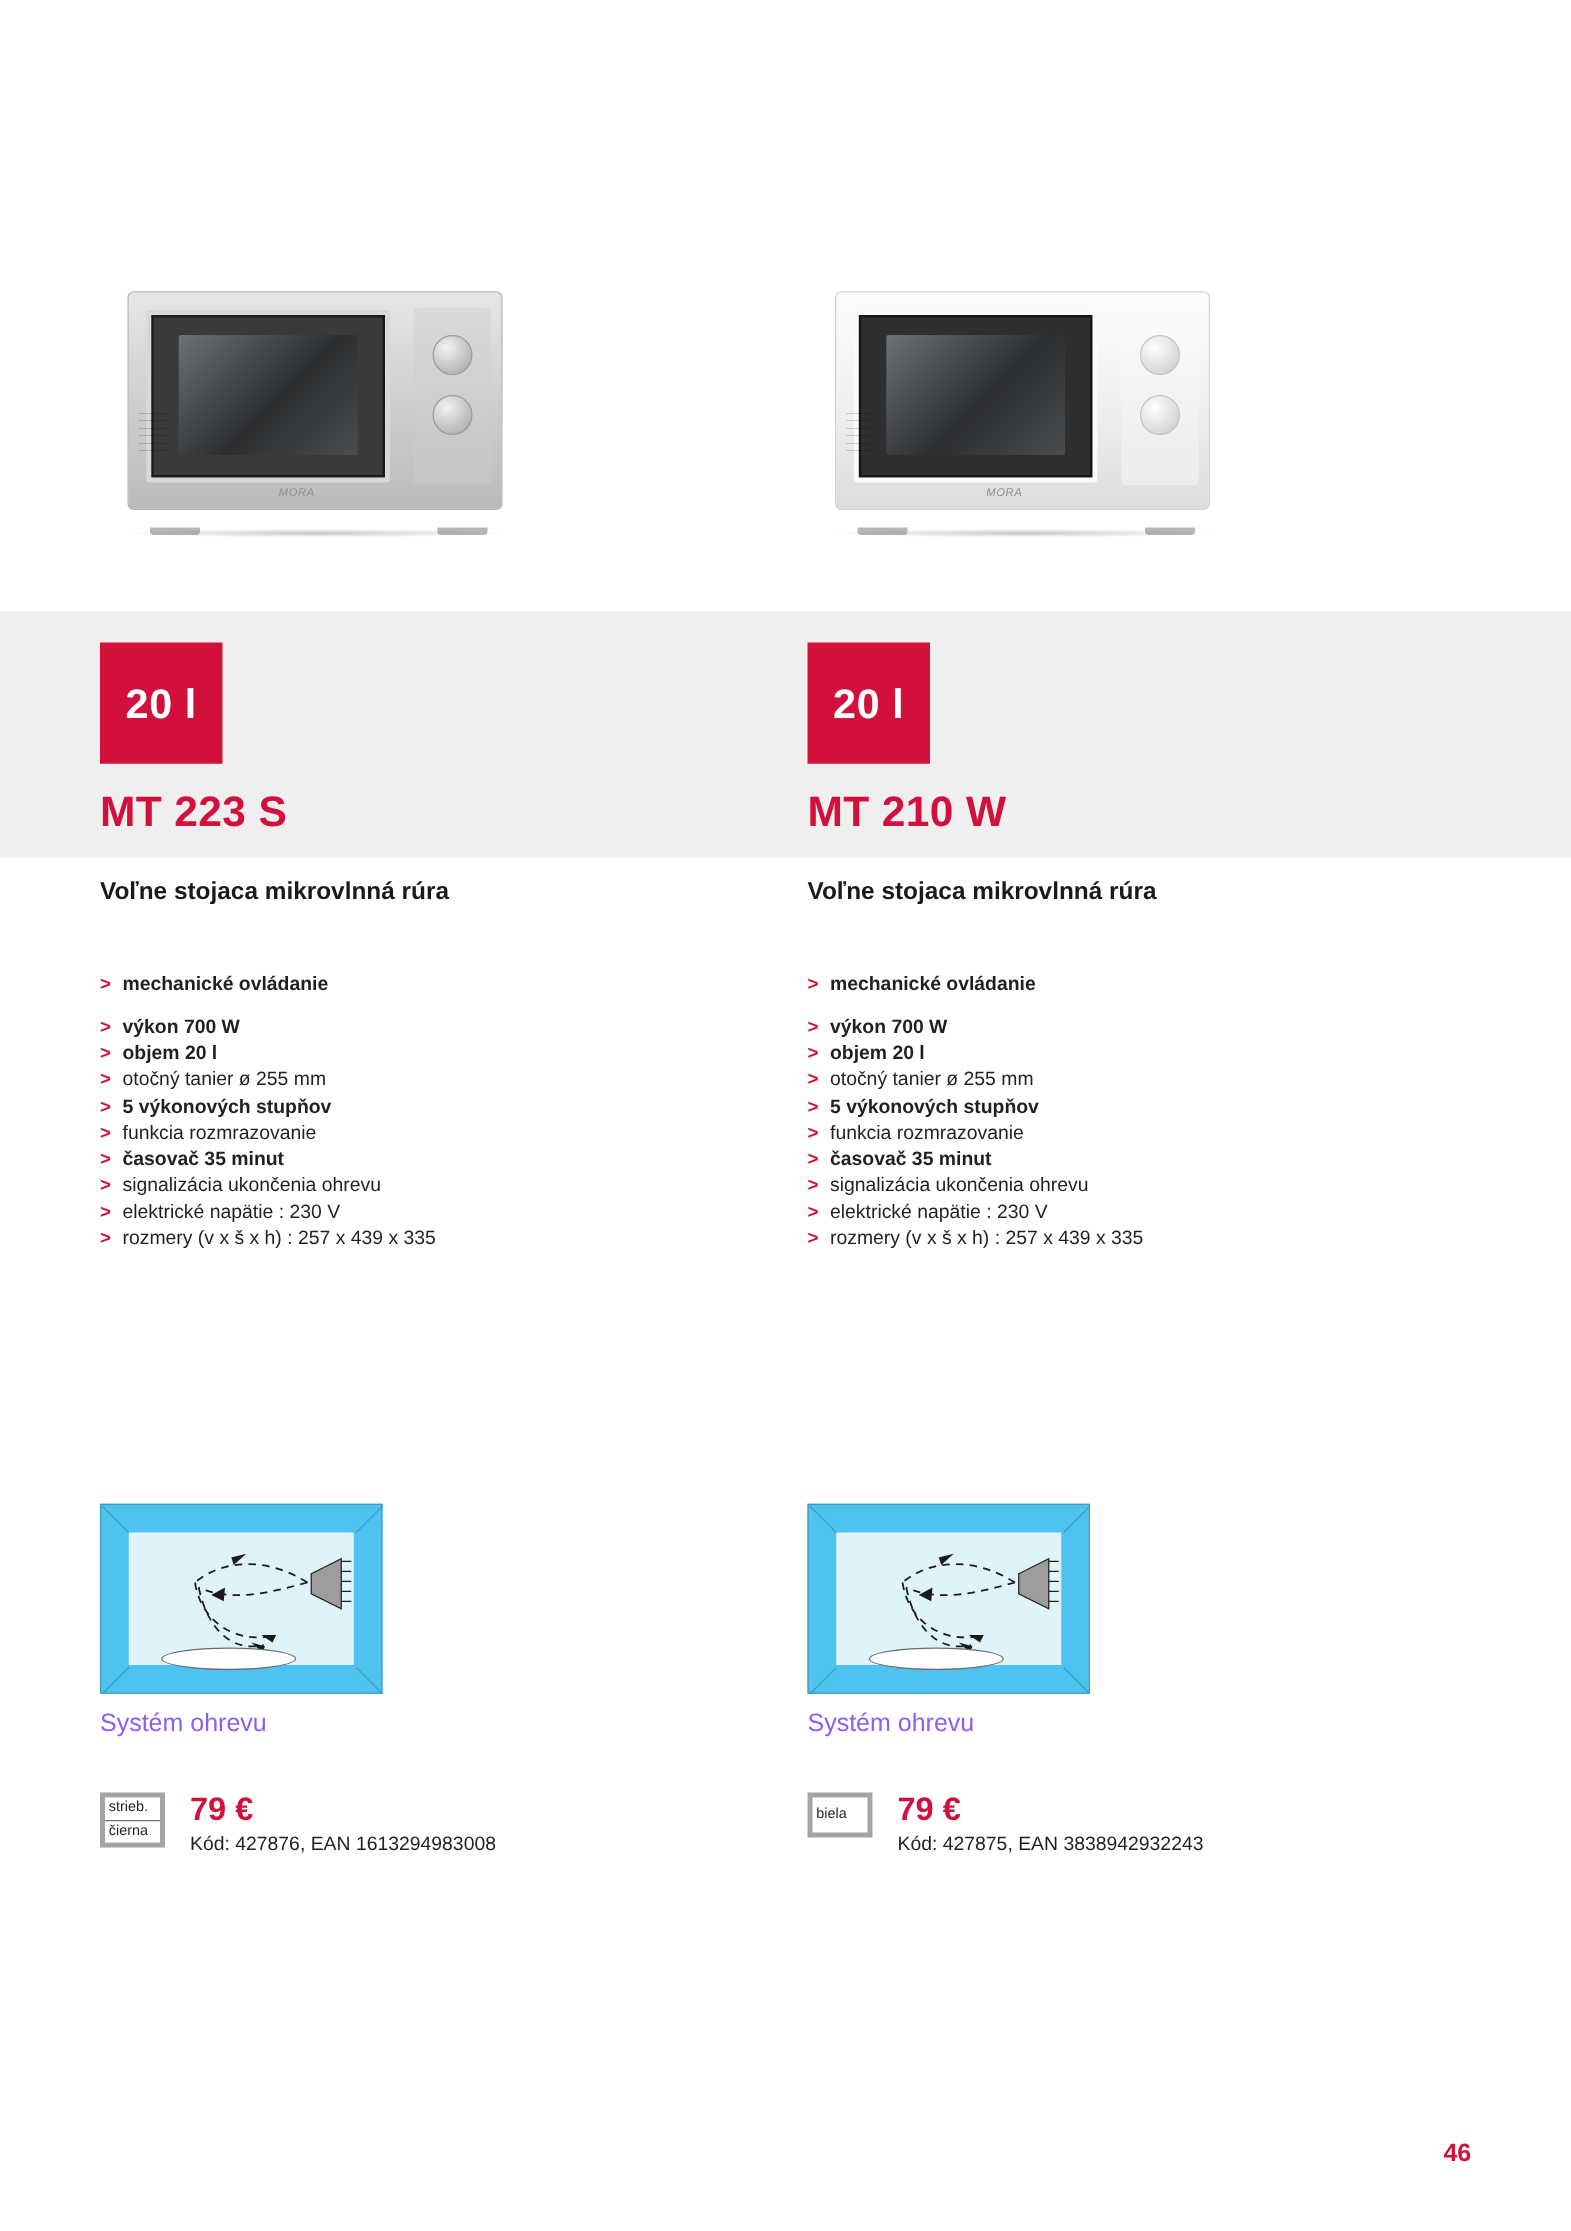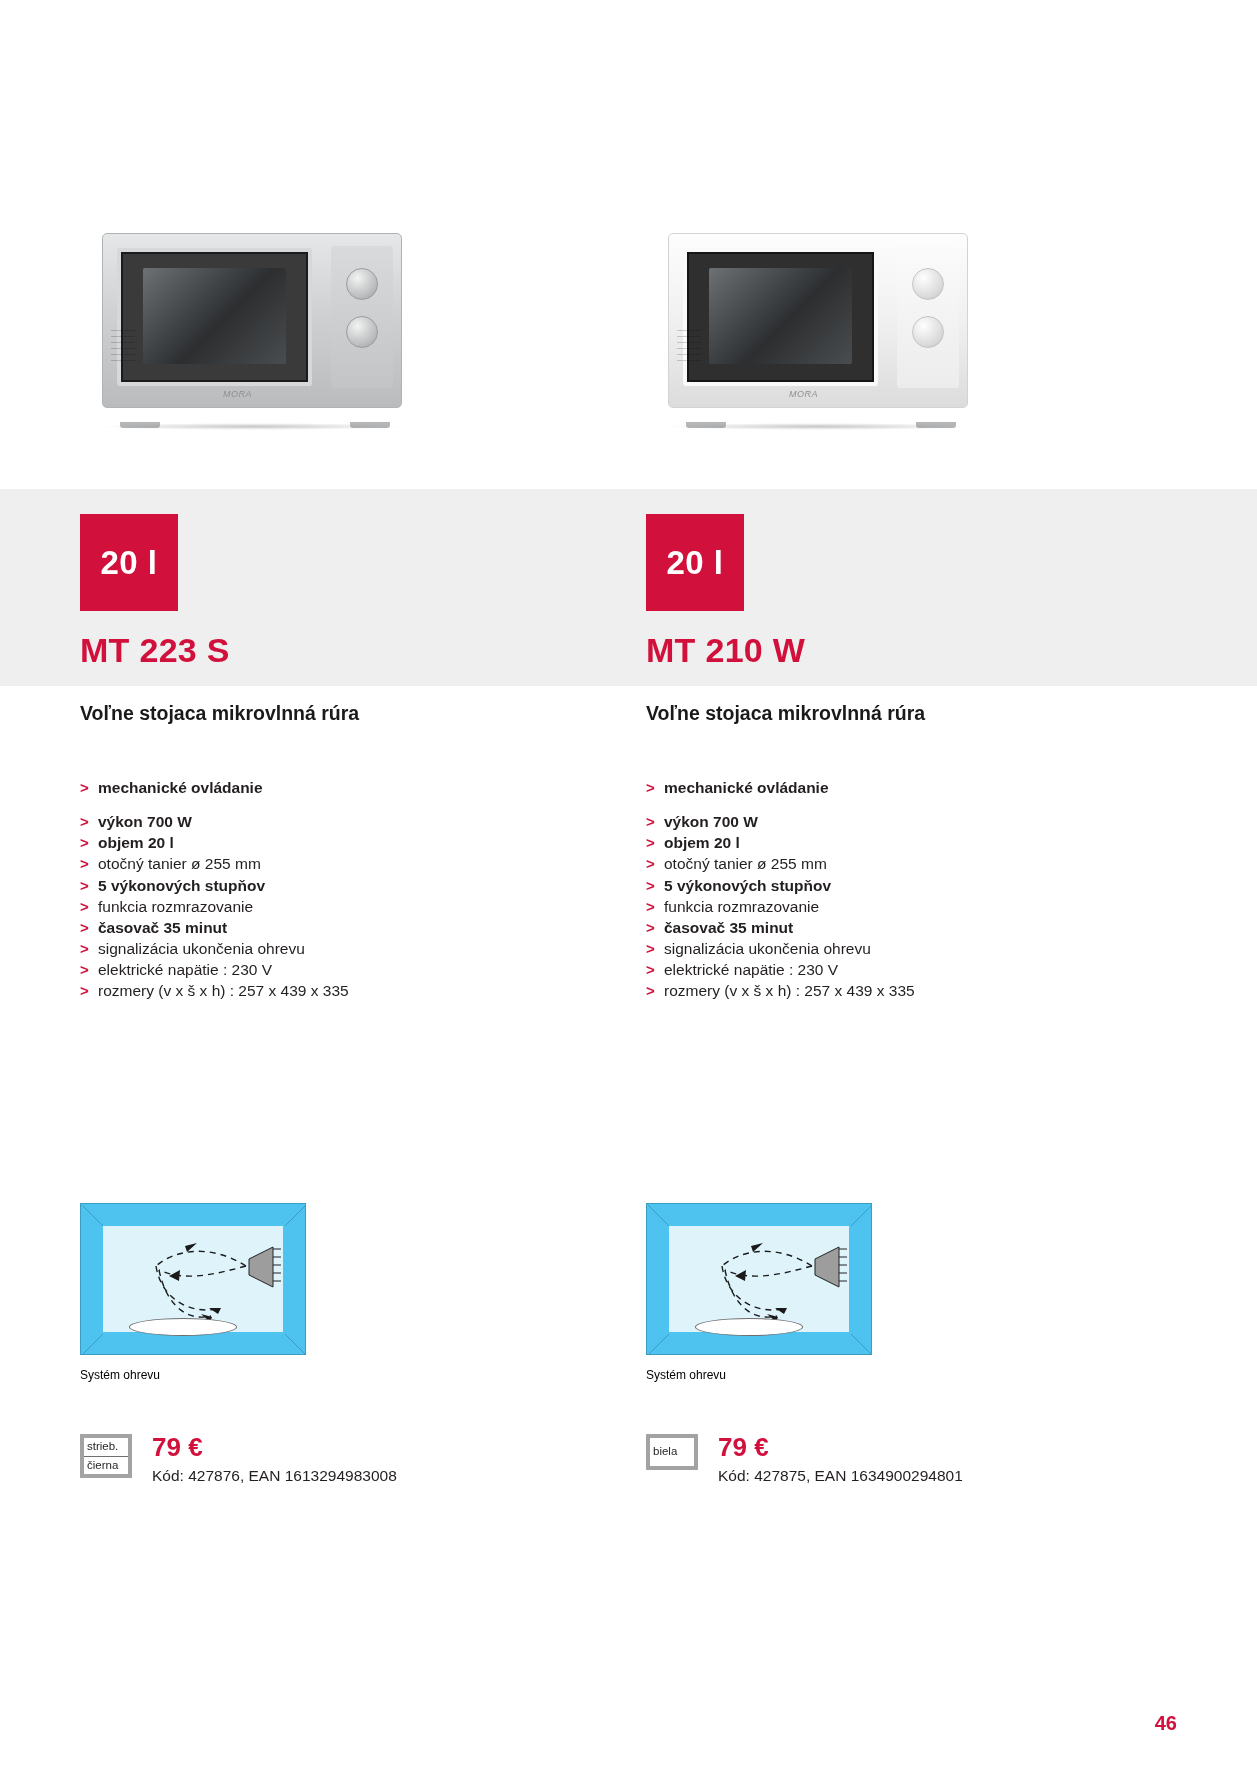--- a/index.html
+++ b/index.html
@@ -252,22 +252,22 @@
     bottom: 18px;
     width: 108px;
     height: 18px;
     border: 1px solid #6c6c6c;
     border-radius: 50%;
     background: #ffffff;
   }
   .diagram svg { position: absolute; left: 0; top: 0; }
   .diagram-caption {
     margin-top: 13px;
-    font-size: 12px;
-    color: #000000;
+    font-size: 20px;
+    color: #8b5cf6;
   }
 
   
   .price-row {
     position: absolute;
     top: 1434px;
     left: 0;
     width: 470px;
     height: 54px;
   }
@@ -539,19 +539,19 @@
           <div class="plate"></div>
         </div>
         <div class="diagram-caption">Systém ohrevu</div>
       </div>
 
       <div class="price-row">
         <div class="color-chip" style="padding-top:6px; padding-bottom:6px;">
           <div>biela</div>
         </div>
         <div class="price">79 €</div>
-        <div class="codes">Kód: 427875, EAN 1634900294801</div>
+        <div class="codes">Kód: 427875, EAN 3838942932243</div>
       </div>
     </div>
   </div>
 
   <div class="page-number">46</div>
 </div>
 
 </body></html>

